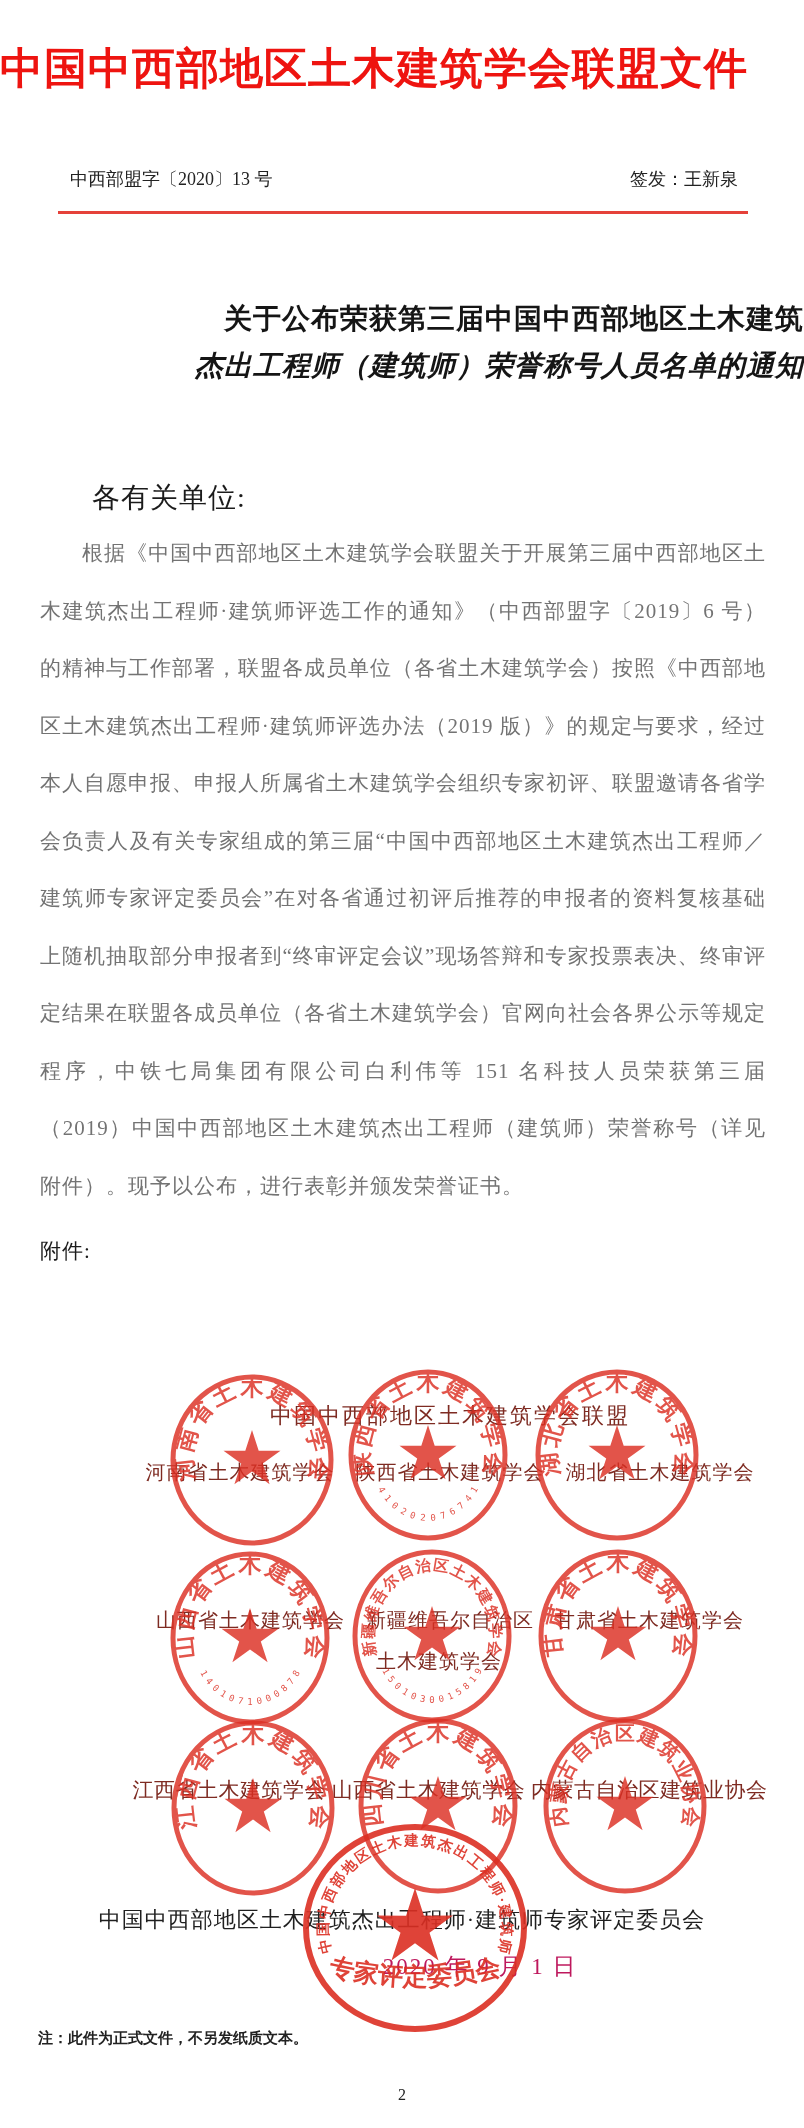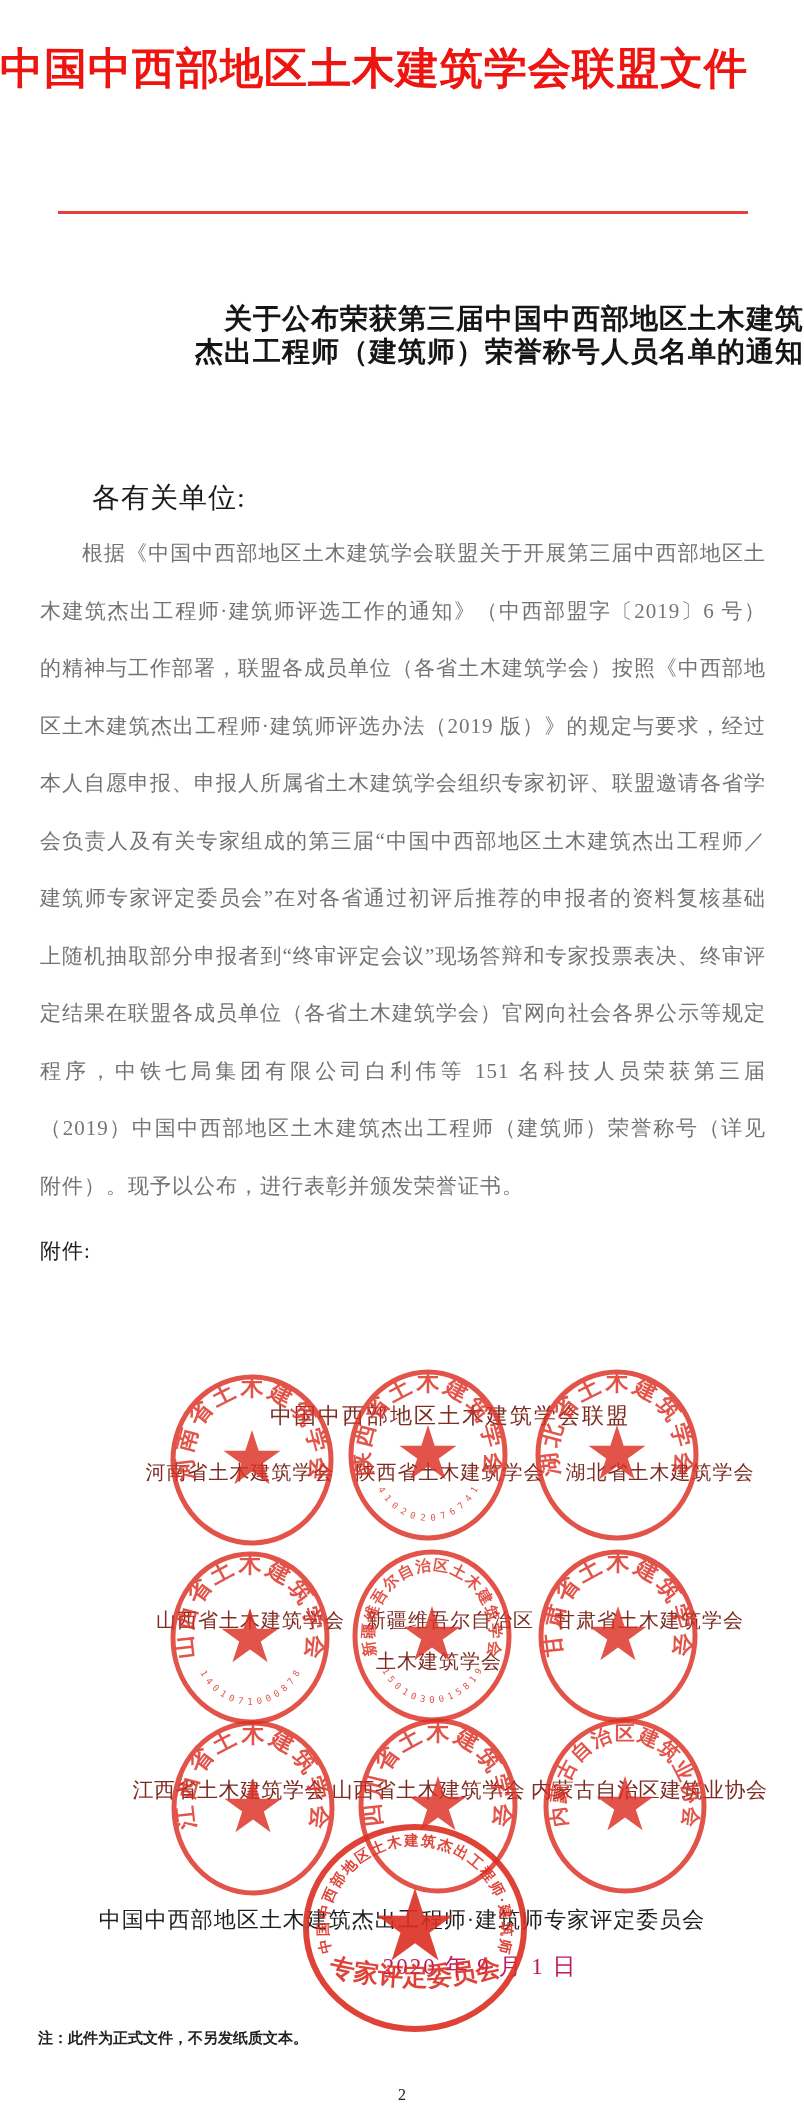--- a/index.html
+++ b/index.html
@@ -7,21 +7,21 @@
         font-family:"Liberation Serif","DejaVu Serif",serif;color:#1b1b1b;overflow:hidden;}
   .org-title{position:absolute;top:40px;left:0;width:668px;text-align:center;
         font-family:"Liberation Sans","DejaVu Sans",sans-serif;font-weight:bold;
         font-size:43px;letter-spacing:1px;color:#ee1410;white-space:nowrap;}
   .docline{position:absolute;top:167px;left:70px;right:66px;display:flex;
         justify-content:space-between;font-size:18px;color:#222;}
   .rule{position:absolute;top:211px;left:58px;width:690px;height:3px;background:#e5413a;}
   .ntitle{position:absolute;left:0;width:804px;text-align:right;font-weight:bold;
         font-size:28px;letter-spacing:1px;color:#151515;white-space:nowrap;}
   .ntitle.l1{top:300px;}
-  .ntitle.l2{top:333px;}
+  .ntitle.l2{top:347px;font-style:italic;}
   .salutation{position:absolute;top:479px;left:52px;font-size:28px;letter-spacing:1px;margin-left:40px;}
   .para{position:absolute;top:525px;left:40px;width:726px;font-size:21px;letter-spacing:1px;
         line-height:57.5px;text-align:justify;text-indent:2em;color:#737373;}
   .attach-label{position:absolute;top:1237px;left:40px;font-size:21px;letter-spacing:1px;}
   .attach-text{position:absolute;top:1269px;left:40px;width:700px;font-size:21px;
         letter-spacing:1px;line-height:34px;text-align:left;}
   .sig{position:absolute;left:0;width:804px;text-align:center;white-space:nowrap;color:#7e2b22;margin-left:48px;}
   .sig.league{top:1401px;font-size:22px;letter-spacing:2px;}
   .sig.r1{top:1459px;font-size:20px;letter-spacing:1px;}
   .sig.r2{top:1607px;font-size:20px;letter-spacing:1px;}
@@ -34,20 +34,24 @@
   #seals{position:absolute;left:0;top:0;width:804px;height:2128px;z-index:5;pointer-events:none;}
   .note{position:absolute;top:2029px;left:38px;font-size:15px;font-weight:600;color:#222;}
   .pageno{position:absolute;top:2086px;left:0;width:804px;text-align:center;font-size:16px;color:#222;}
 </style>
 </head>
 <body>
 
 <div class="page">
   <div class="org-title">中国中西部地区土木建筑学会联盟文件</div>
 
+  <div class="docline">
+    <span>中西部盟字〔2020〕13 号</span>
+    <span>签发：王新泉</span>
+  </div>
 
   <div class="rule"></div>
 
   <div class="ntitle l1">关于公布荣获第三届中国中西部地区土木建筑</div>
   <div class="ntitle l2">杰出工程师（建筑师）荣誉称号人员名单的通知</div>
 
   <div class="salutation">各有关单位:</div>
   <div class="para">根据《中国中西部地区土木建筑学会联盟关于开展第三届中西部地区土木建筑杰出工程师·建筑师评选工作的通知》（中西部盟字〔2019〕6 号）的精神与工作部署，联盟各成员单位（各省土木建筑学会）按照《中西部地区土木建筑杰出工程师·建筑师评选办法（2019 版）》的规定与要求，经过本人自愿申报、申报人所属省土木建筑学会组织专家初评、联盟邀请各省学会负责人及有关专家组成的第三届“中国中西部地区土木建筑杰出工程师／建筑师专家评定委员会”在对各省通过初评后推荐的申报者的资料复核基础上随机抽取部分申报者到“终审评定会议”现场答辩和专家投票表决、终审评定结果在联盟各成员单位（各省土木建筑学会）官网向社会各界公示等规定程序，中铁七局集团有限公司白利伟等 151 名科技人员荣获第三届（2019）中国中西部地区土木建筑杰出工程师（建筑师）荣誉称号（详见附件）。现予以公布，进行表彰并颁发荣誉证书。</div>
 
   <div class="attach-label">附件:</div>

